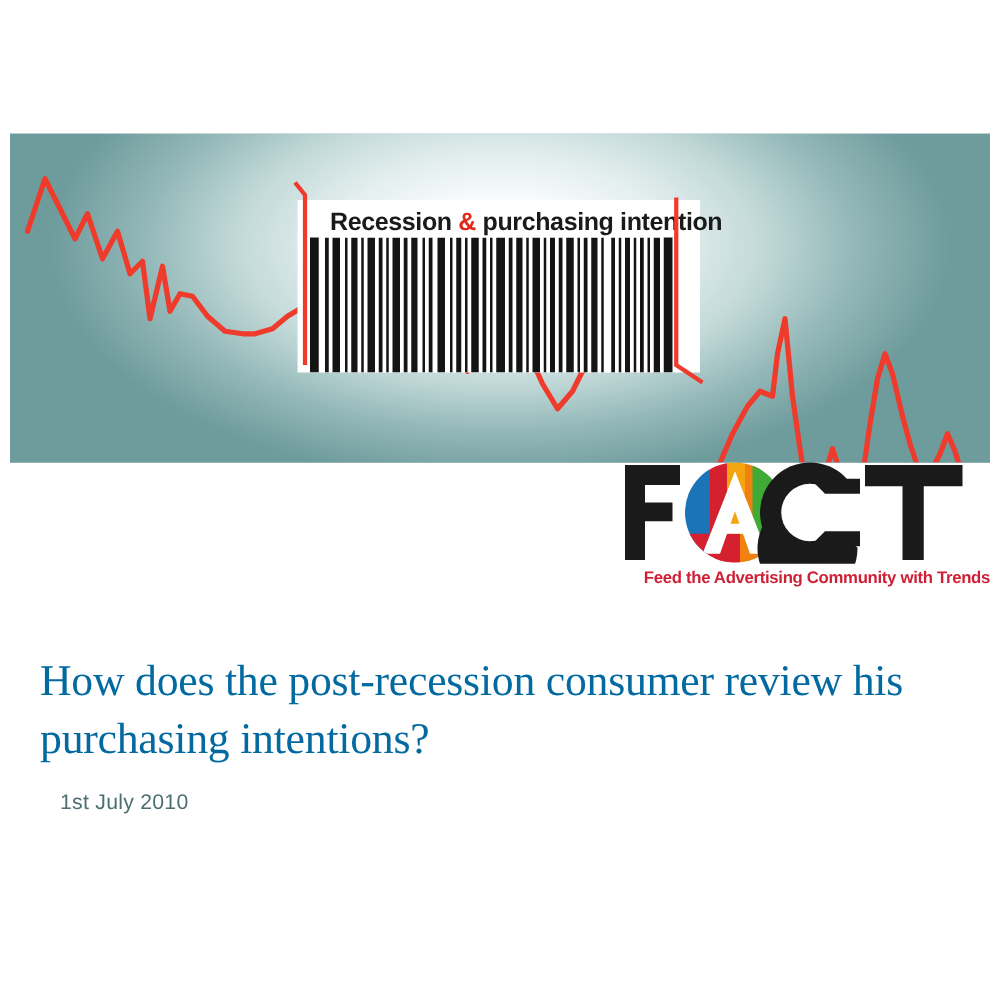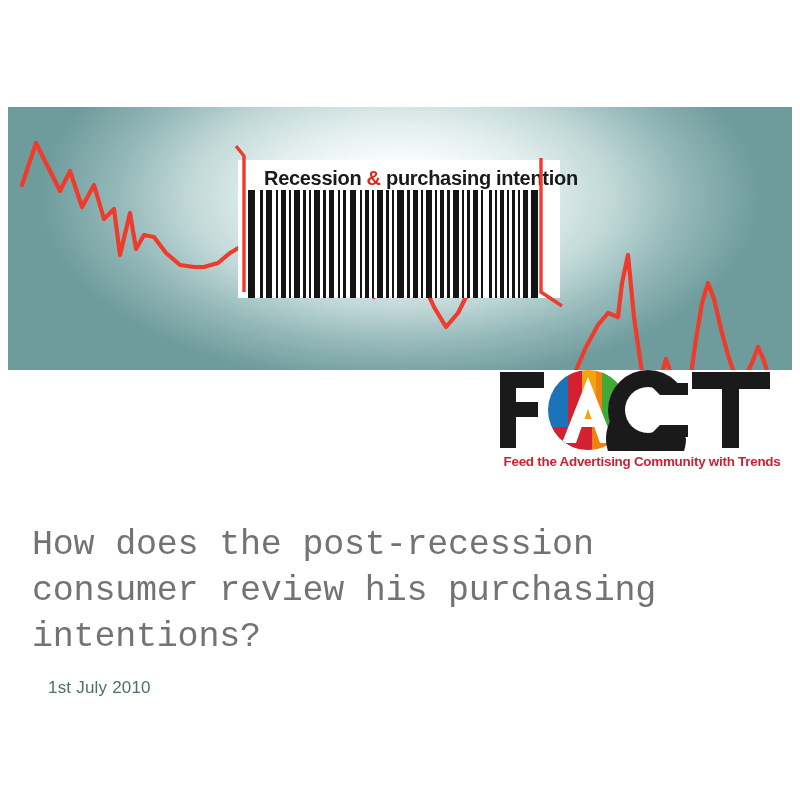--- a/index.html
+++ b/index.html
@@ -84,43 +84,43 @@
     width: 300px;
     height: 112px;
   }
   #logo-mark { position: absolute; left: 0; top: 0; width: 300px; height: 82px; }
   #logo-mark svg { display: block; width: 300px; height: 82px; }
   #logo-tagline {
     position: absolute;
     left: 0;
     top: 85px;
     width: 300px;
-    text-align: center;
+    text-align: right;
     font-family: "Liberation Sans", sans-serif;
     font-weight: bold;
     font-size: 13.4px;
     letter-spacing: -0.25px;
     color: #cf1f35;
     white-space: nowrap;
   }
 
   
   #title-block {
     position: absolute;
     left: 32px;
     top: 522px;
     width: 730px;
   }
   #title {
     margin: 0;
-    font-family: Liberation Mono, monospace;
+    font-family: Liberation Serif, serif;
     font-weight: normal;
     font-size: 35px;
     line-height: 46px;
-    color: #737373;
+    color: #0369a1;
     letter-spacing: -0.2px;
   }
   #subtitle {
     margin: 18px 0 0 16px;
     font-family: "Liberation Sans", sans-serif;
     font-weight: normal;
     font-size: 17px;
     color: #4c6f71;
     letter-spacing: 0.2px;
   }

